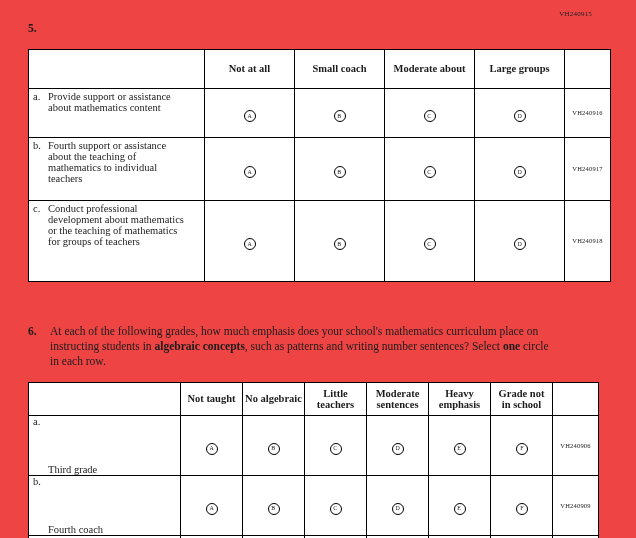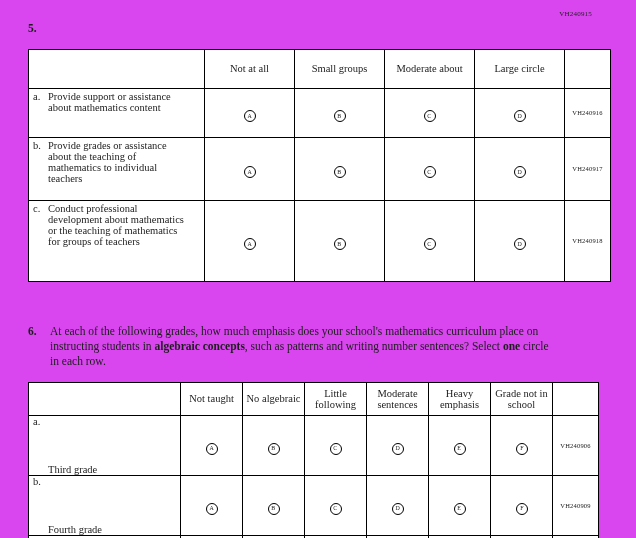--- a/index.html
+++ b/index.html
@@ -1,21 +1,21 @@
 <!DOCTYPE html>
 <html><head>
 <meta charset="utf-8">
 <style>
   html,body { margin:0; padding:0; background:#ffffff; }
   .page {
     position:relative;
     width:636px; height:538px;
     box-sizing:border-box;
     padding:10px 26px 0 28px;
-    background:#d946ef;
+    background:#ef4444;
     color:#1c1c1c;
     font-family:"Liberation Serif", serif;
     overflow:hidden;
   }
   .doc-code {
     font-size:7px;
     line-height:9px;
     text-align:right;
     padding-right:18px;
     color:#222;
@@ -35,21 +35,21 @@
   .t5 col.opt  { width:90px; }
   .t5 col.code { width:46px; }
 
   
   .t6 { margin-top:13px; width:570px; }
   .t6 col.stub { width:152px; }
   .t6 col.opt  { width:62px; }
   .t6 col.code { width:46px; }
 
   th {
-    font-size:10.5px; font-weight:normal;
+    font-size:10.5px; font-weight:bold;
     text-align:center; vertical-align:middle;
     padding:3px 2px;
   }
   .t5 th { height:32px; }
   .t6 th { height:26px; }
 
   td.stub { font-size:10.5px; vertical-align:top; padding:2px 3px 2px 4px; }
   .rowlab { display:flex; }
   .rl { width:15px; flex:none; }
   .t5 .ltext { width:136px; }
@@ -106,23 +106,23 @@
         <col class="opt">
         <col class="opt">
         <col class="opt">
         <col class="opt">
         <col class="code">
       </colgroup>
     <thead>
       <tr>
         <th></th>
         <th>Not at all</th>
-        <th>Small groups</th>
+        <th>Small coach</th>
         <th>Moderate about</th>
-        <th>Large circle</th>
+        <th>Large groups</th>
         <th></th>
       </tr>
     </thead>
     <tbody>
       <tr>
         <td class="stub r0">
           <div class="rowlab">
               <span class="rl">a.</span>
               <span class="ltext">Provide support or assistance about mathematics content</span>
             </div>
@@ -138,21 +138,21 @@
             </span></td>
         <td class="opt r0"><span class="circle">
               <i>D</i>
             </span></td>
         <td class="code r0">VH240916</td>
       </tr>
       <tr>
         <td class="stub r1">
           <div class="rowlab">
               <span class="rl">b.</span>
-              <span class="ltext">Provide grades or assistance about the teaching of mathematics to individual teachers</span>
+              <span class="ltext">Fourth support or assistance about the teaching of mathematics to individual teachers</span>
             </div>
         </td>
         <td class="opt r1"><span class="circle">
               <i>A</i>
             </span></td>
         <td class="opt r1"><span class="circle">
               <i>B</i>
             </span></td>
         <td class="opt r1"><span class="circle">
               <i>C</i>
@@ -203,21 +203,21 @@
         <col class="opt">
         <col class="opt">
         <col class="opt">
         <col class="code">
       </colgroup>
     <thead>
       <tr>
         <th></th>
         <th>Not taught</th>
         <th>No algebraic</th>
-        <th>Little following</th>
+        <th>Little teachers</th>
         <th>Moderate sentences</th>
         <th>Heavy emphasis</th>
         <th>Grade not in school</th>
         <th></th>
       </tr>
     </thead>
     <tbody>
       <tr>
         <td class="stub">
           <div class="rowlab">
@@ -242,21 +242,21 @@
             </span></td>
         <td class="opt"><span class="circle">
               <i>F</i>
             </span></td>
         <td class="code">VH240906</td>
       </tr>
       <tr>
         <td class="stub">
           <div class="rowlab">
               <span class="rl">b.</span>
-              <span class="ltext">Fourth grade</span>
+              <span class="ltext">Fourth coach</span>
             </div>
         </td>
         <td class="opt"><span class="circle">
               <i>A</i>
             </span></td>
         <td class="opt"><span class="circle">
               <i>B</i>
             </span></td>
         <td class="opt"><span class="circle">
               <i>C</i>

